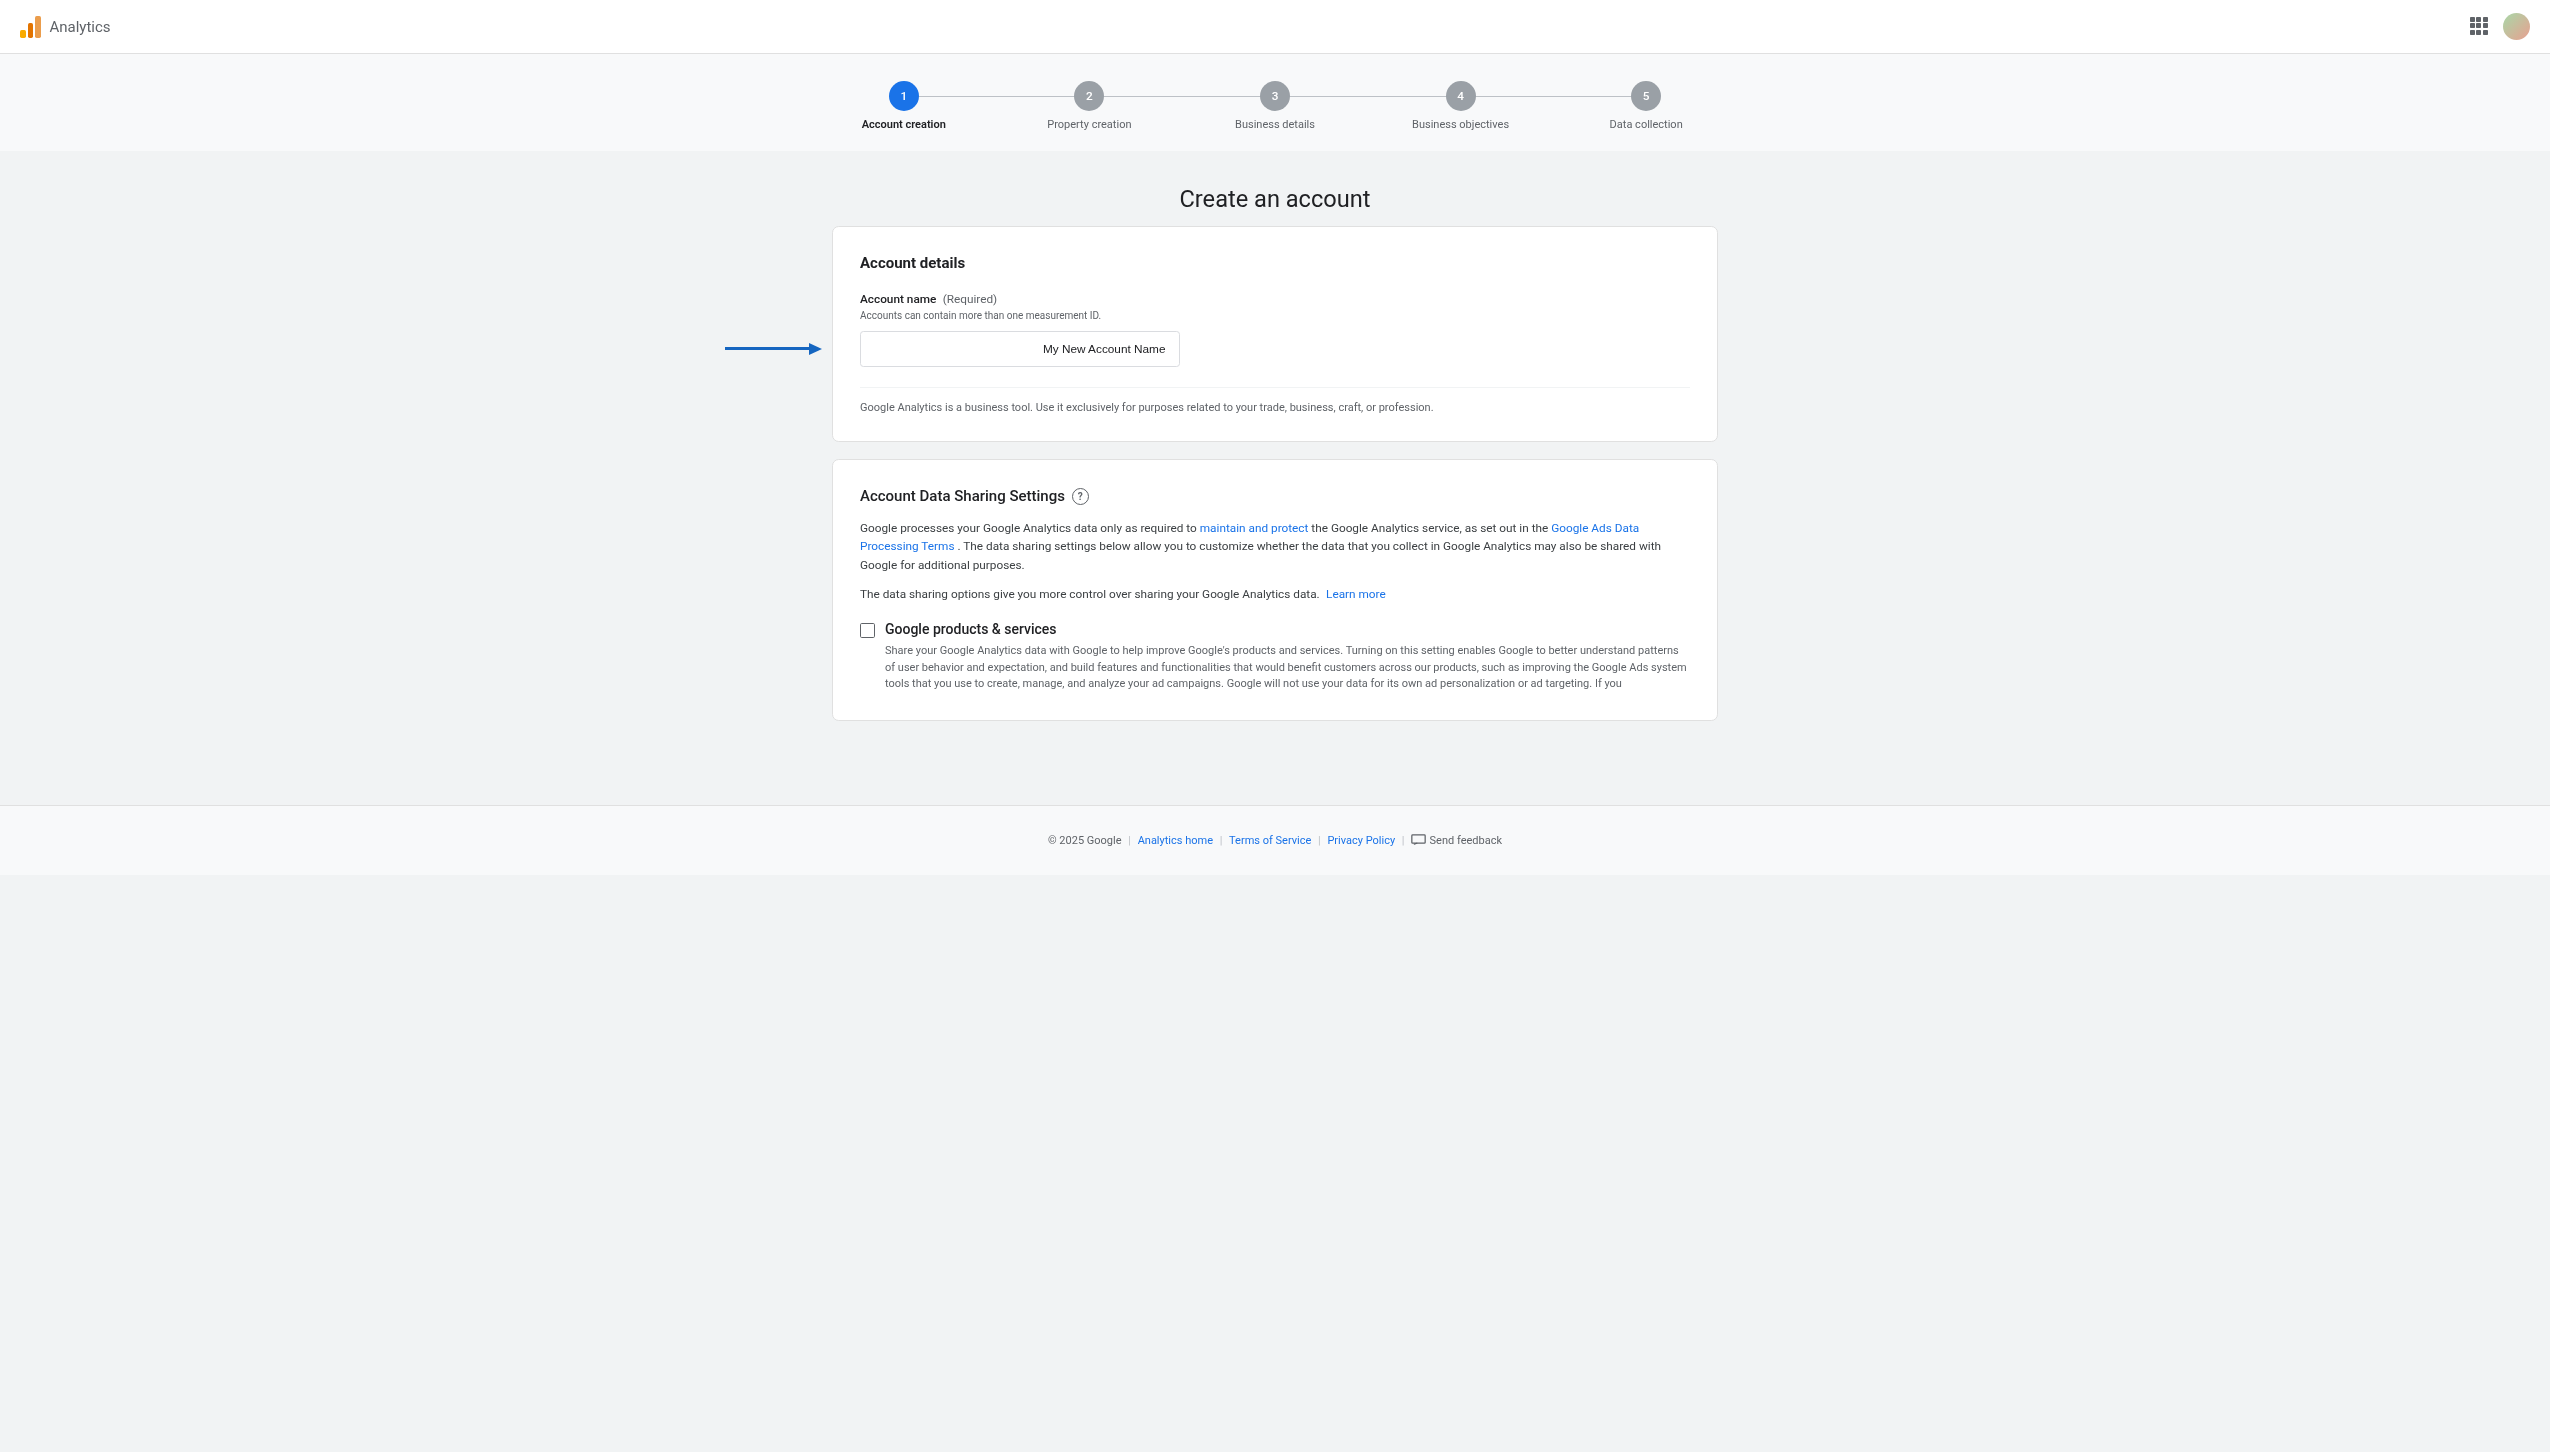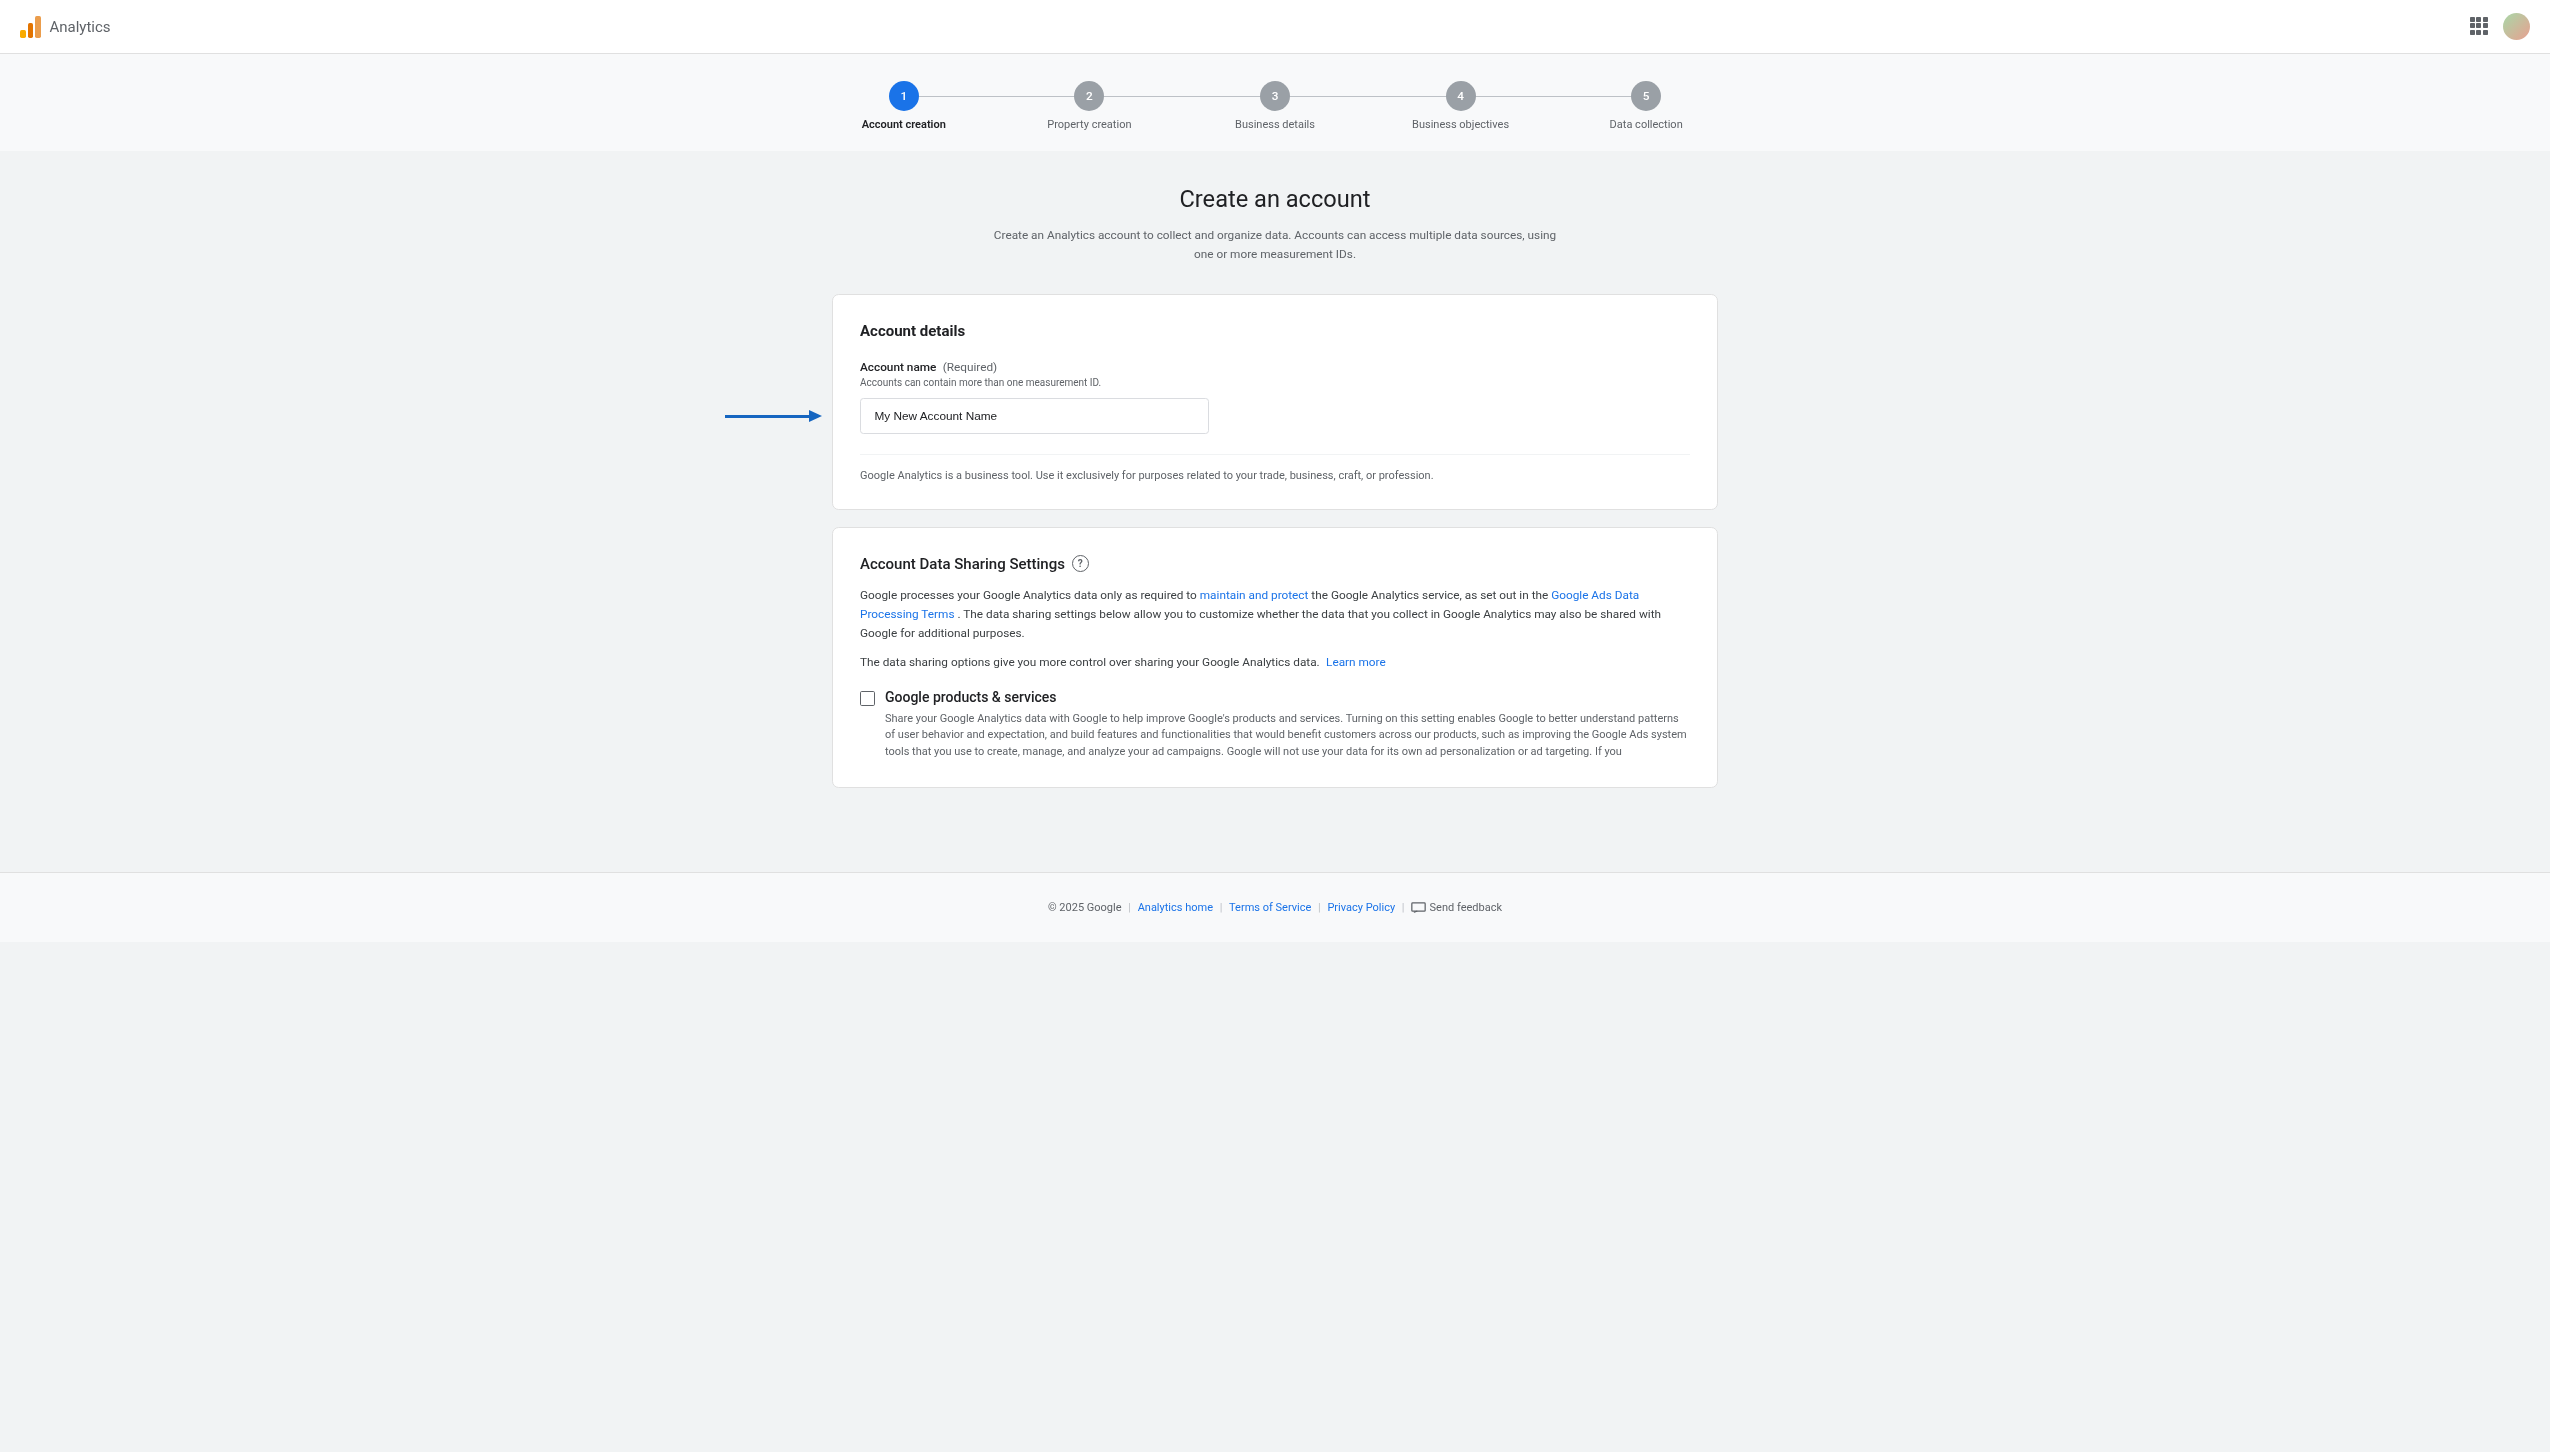--- a/index.html
+++ b/index.html
@@ -181,23 +181,24 @@
       font-size: 10px;
       color: #5f6368;
       margin-bottom: 10px;
     }
     .text-input {
       border: 0.8px solid #dadce0;
       border-radius: 3.4px;
       padding: 10px 13.5px;
       font-size: 11.8px;
       color: #202124;
-      width: 349px;
+      width: 320px;
       outline: none;
       background: #fff;
+      text-align: right;
     }
     .business-notice {
       font-size: 11px;
       color: #5f6368;
       margin-top: 20px;
       border-top: 0.8px solid #f1f3f4;
       padding-top: 13.5px;
     }
 
     
@@ -367,21 +368,20 @@
     <div class="step">
       <div class="step-circle inactive">5</div>
       <span class="step-label">Data collection</span>
     </div>
 
   </div>
 </div>
 
 <div class="main-content">
   <h1 class="page-title">Create an account</h1>
-  <p class="page-subtitle">Create an Analytics account to collect and organize data. Accounts can access multiple data sources, using one or more measurement IDs.</p>
 
   <div class="card">
     <div class="card-title">Account details</div>
 
     <div class="field-label">
       <span>Account name</span>
       <span style="font-weight:400; color:#5f6368; margin-left:3.4px;">(Required)</span>
     </div>
     <div class="field-hint">Accounts can contain more than one measurement ID.</div>
 

